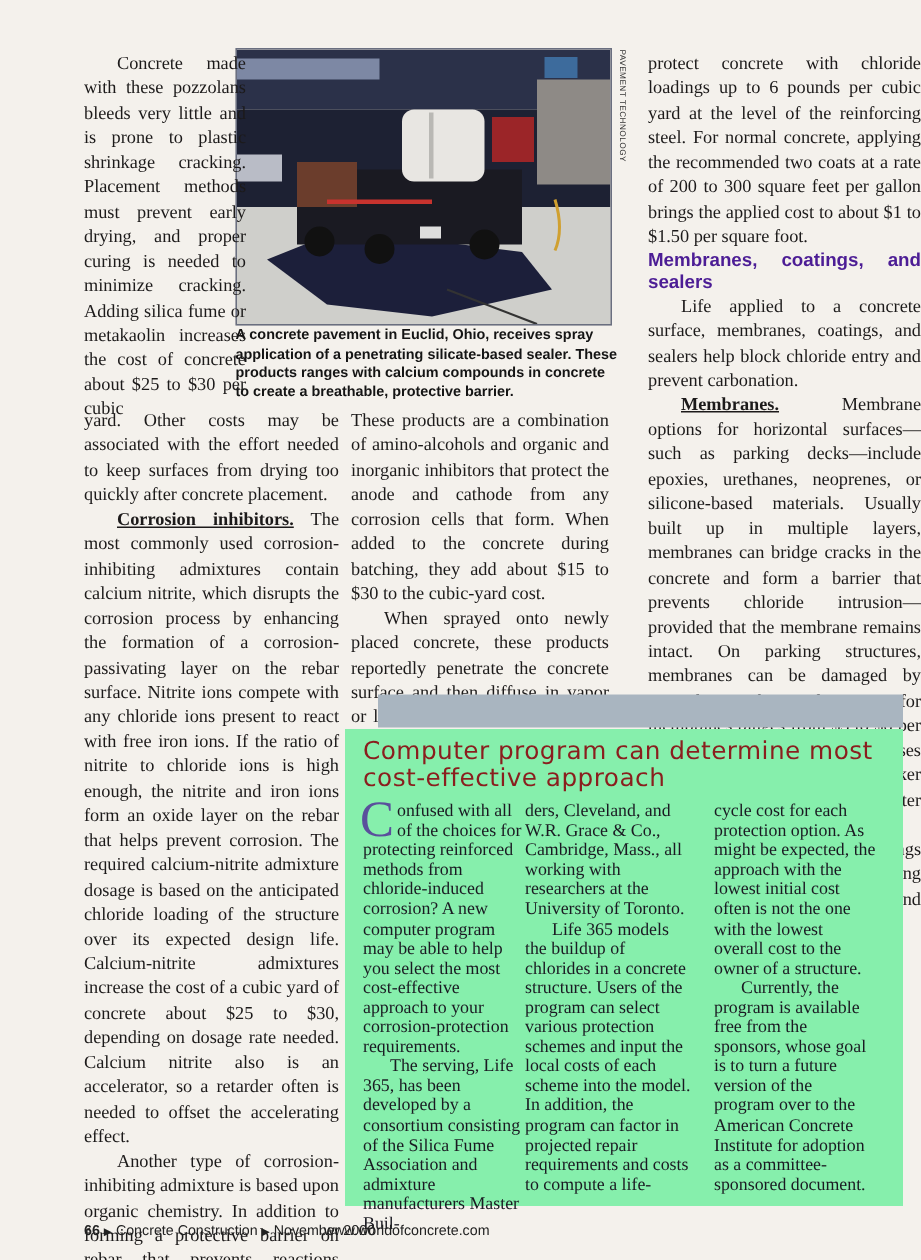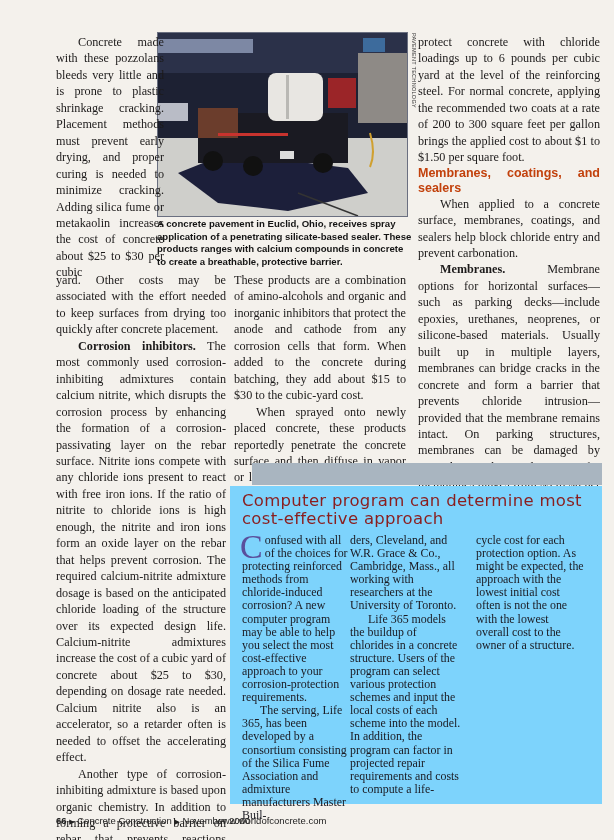--- a/index.html
+++ b/index.html
@@ -1,34 +1,34 @@
 <!DOCTYPE html>
 <html><head>
 <meta charset="utf-8">
 <style>
   html, body { margin:0; padding:0; }
   body { width:614px; height:840px; background:#f4f1ec; position:relative; overflow:hidden;
          font-family:"Liberation Serif", serif; color:#1c1a1a; }
   .col { position:absolute; font-size:12.2px; line-height:16.45px; text-align:justify; }
   .col p { margin:0; text-indent:22px; }
   .col p.noindent { text-indent:0; }
-  .col b { font-weight:bold; }
+  .col b { font-weight:bold;text-decoration:underline; }
   #col1 { left:56px; top:34px; width:108px; }
   #col1b { left:56px; top:272px; width:170px; }
   #col2 { left:234px; top:272px; width:172px; }
-  #col3 { left:418px; top:34px; width:182px; }
-  .sub { font-family:"Liberation Sans", sans-serif; font-weight:bold; color:#c2410c; font-size:12.5px; line-height:15px; margin:8px 0 0 0; text-indent:0 !important; }
+  #col3 { left:432px; top:34px; width:182px; }
+  .sub { font-family:"Liberation Sans", sans-serif; font-weight:bold; color:#4c1d95; font-size:12.5px; line-height:15px; margin:8px 0 0 0; text-indent:0 !important; }
   .photo { position:absolute; left:157px; top:32px; width:249px; height:183px; overflow:hidden;
            border:1px solid #6a6f80; background:#c9c9c5; }
   .credit { position:absolute; left:409px; top:33px; width:8px; height:120px; writing-mode:vertical-rl;
             font-family:"Liberation Sans", sans-serif; font-size:5.5px; color:#333; letter-spacing:0.3px; }
   .caption { position:absolute; left:157px; top:218px; width:256px; font-family:"Liberation Sans", sans-serif;
              font-weight:bold; font-size:9.6px; line-height:12.5px; color:#141414; }
   .boxtop { position:absolute; left:252px; top:463px; width:350px; height:22px; background:#a9b5c0; }
-  .box { position:absolute; left:230px; top:486px; width:372px; height:318px; background:#7dd3fc; }
+  .box { position:absolute; left:230px; top:486px; width:372px; height:318px; background:#86efac; }
   .box-title { position:absolute; left:12px; top:6px; width:350px; font-family:"DejaVu Sans", sans-serif;
                color:#8a1e1e; font-size:16.5px; line-height:18px; letter-spacing:0.3px; }
   .bcol { position:absolute; top:48px; font-size:11.9px; line-height:13.1px; color:#1a1a22; }
   .bcol p { margin:0; }
   .bcol p.ind { text-indent:18px; }
   #bc1 { left:12px; width:108px; }
   #bc2 { left:120px; width:113px; }
   #bc3 { left:246px; width:108px; }
   .dropcap { float:left; font-size:34px; line-height:26px; color:#5a4f9c; margin:0 2px -4px -2px; font-family:"Liberation Serif", serif; }
   .footer { position:absolute; top:815px; font-family:"Liberation Sans", sans-serif; font-size:9.5px; color:#222; }
@@ -79,38 +79,39 @@
 </div>
 
 <div class="col" id="col2">
   <p class="noindent">These products are a combination of amino-alcohols and organic and inorganic inhibitors that protect the anode and cathode from any corrosion cells that form. When added to the concrete during batching, they add about $15 to $30 to the cubic-yard cost.</p>
   <p>When sprayed onto newly placed concrete, these products reportedly penetrate the concrete surface and then diffuse in vapor or liquid form to the rebar, where they deposit a protective layer on the steel surface. One manufacturer claims that its product can</p>
 </div>
 
 <div class="col" id="col3">
   <p class="noindent">protect concrete with chloride loadings up to 6 pounds per cubic yard at the level of the reinforcing steel. For normal concrete, applying the recommended two coats at a rate of 200 to 300 square feet per gallon brings the applied cost to about $1 to $1.50 per square foot.</p>
   <p class="sub">Membranes, coatings, and sealers</p>
-  <p>When applied to a concrete surface, membranes, coatings, and sealers help block chloride entry and prevent carbonation.</p>
+  <p>Life applied to a concrete surface, membranes, coatings, and sealers help block chloride entry and prevent carbonation.</p>
   <p><b>Membranes.</b><span> Membrane options for horizontal surfaces—such as parking decks—include epoxies, urethanes, neoprenes, or silicone-based materials. Usually built up in multiple layers, membranes can bridge cracks in the concrete and form a barrier that prevents chloride intrusion—provided that the membrane remains intact. On parking structures, membranes can be damaged by snowplows. The in-place cost for membranes ranges from $3 to $6 per square foot for installed thicknesses of 20 to 60 mils. Thicker applications have performed better historically.</span></p>
   <p><b>Coatings.</b><span> Elastomeric coatings also can bridge cracks while serving as a barrier to chlorides and atmospheric</span></p>
 </div>
 
 <div class="boxtop"></div>
 <div class="box">
   <div class="box-title">Computer program can determine most cost-effective approach</div>
   <div class="bcol" id="bc1">
     <p><span class="dropcap">C</span><span>onfused with all of the choices for protecting reinforced methods from chloride-induced corrosion? A new computer program may be able to help you select the most cost-effective approach to your corrosion-protection requirements.</span></p>
     <p class="ind">The serving, Life 365, has been developed by a consortium consisting of the Silica Fume Association and admixture manufacturers Master Buil-</p>
   </div>
   <div class="bcol" id="bc2">
     <p>ders, Cleveland, and W.R. Grace &amp; Co., Cambridge, Mass., all working with researchers at the University of Toronto.</p>
     <p class="ind">Life 365 models the buildup of chlorides in a concrete structure. Users of the program can select various protection schemes and input the local costs of each scheme into the model. In addition, the program can factor in projected repair requirements and costs to compute a life-</p>
   </div>
   <div class="bcol" id="bc3">
     <p>cycle cost for each protection option. As might be expected, the approach with the lowest initial cost often is not the one with the lowest overall cost to the owner of a structure.</p>
+    <p class="ind">Currently, the program is available free from the sponsors, whose goal is to turn a future version of the program over to the American Concrete Institute for adoption as a committee-sponsored document.</p>
   </div>
 </div>
 
 <div class="footer" id="foot-left">
   <span class="num">66</span>
   <span class="tri">▶</span>
   <span>Concrete Construction</span>
   <span class="tri">▶</span>
   <span>November 2000</span>
 </div>

